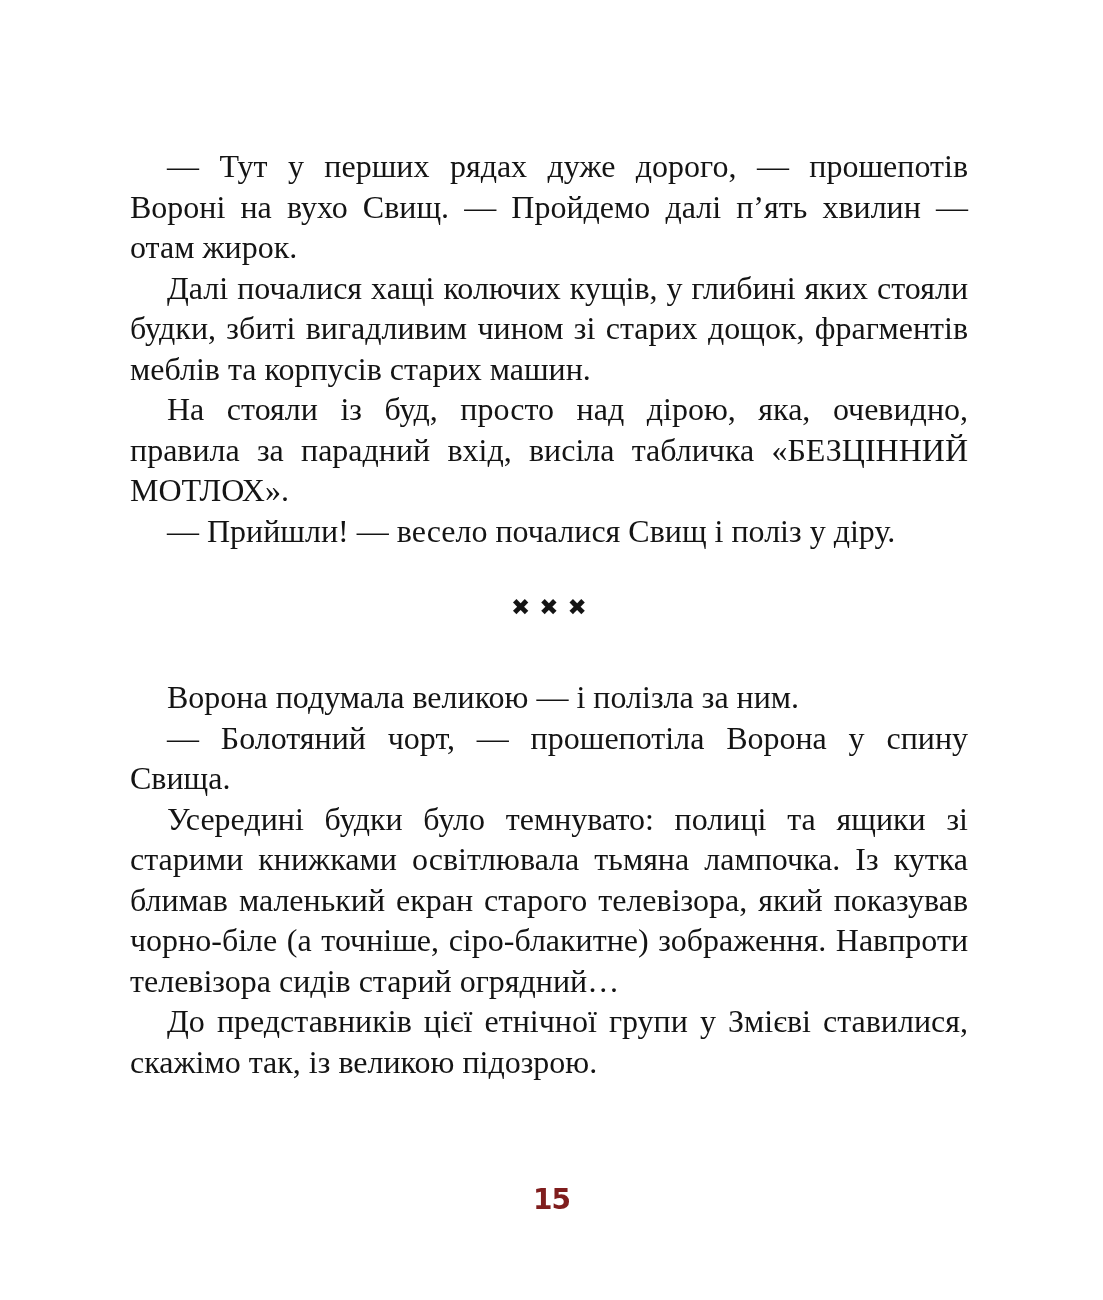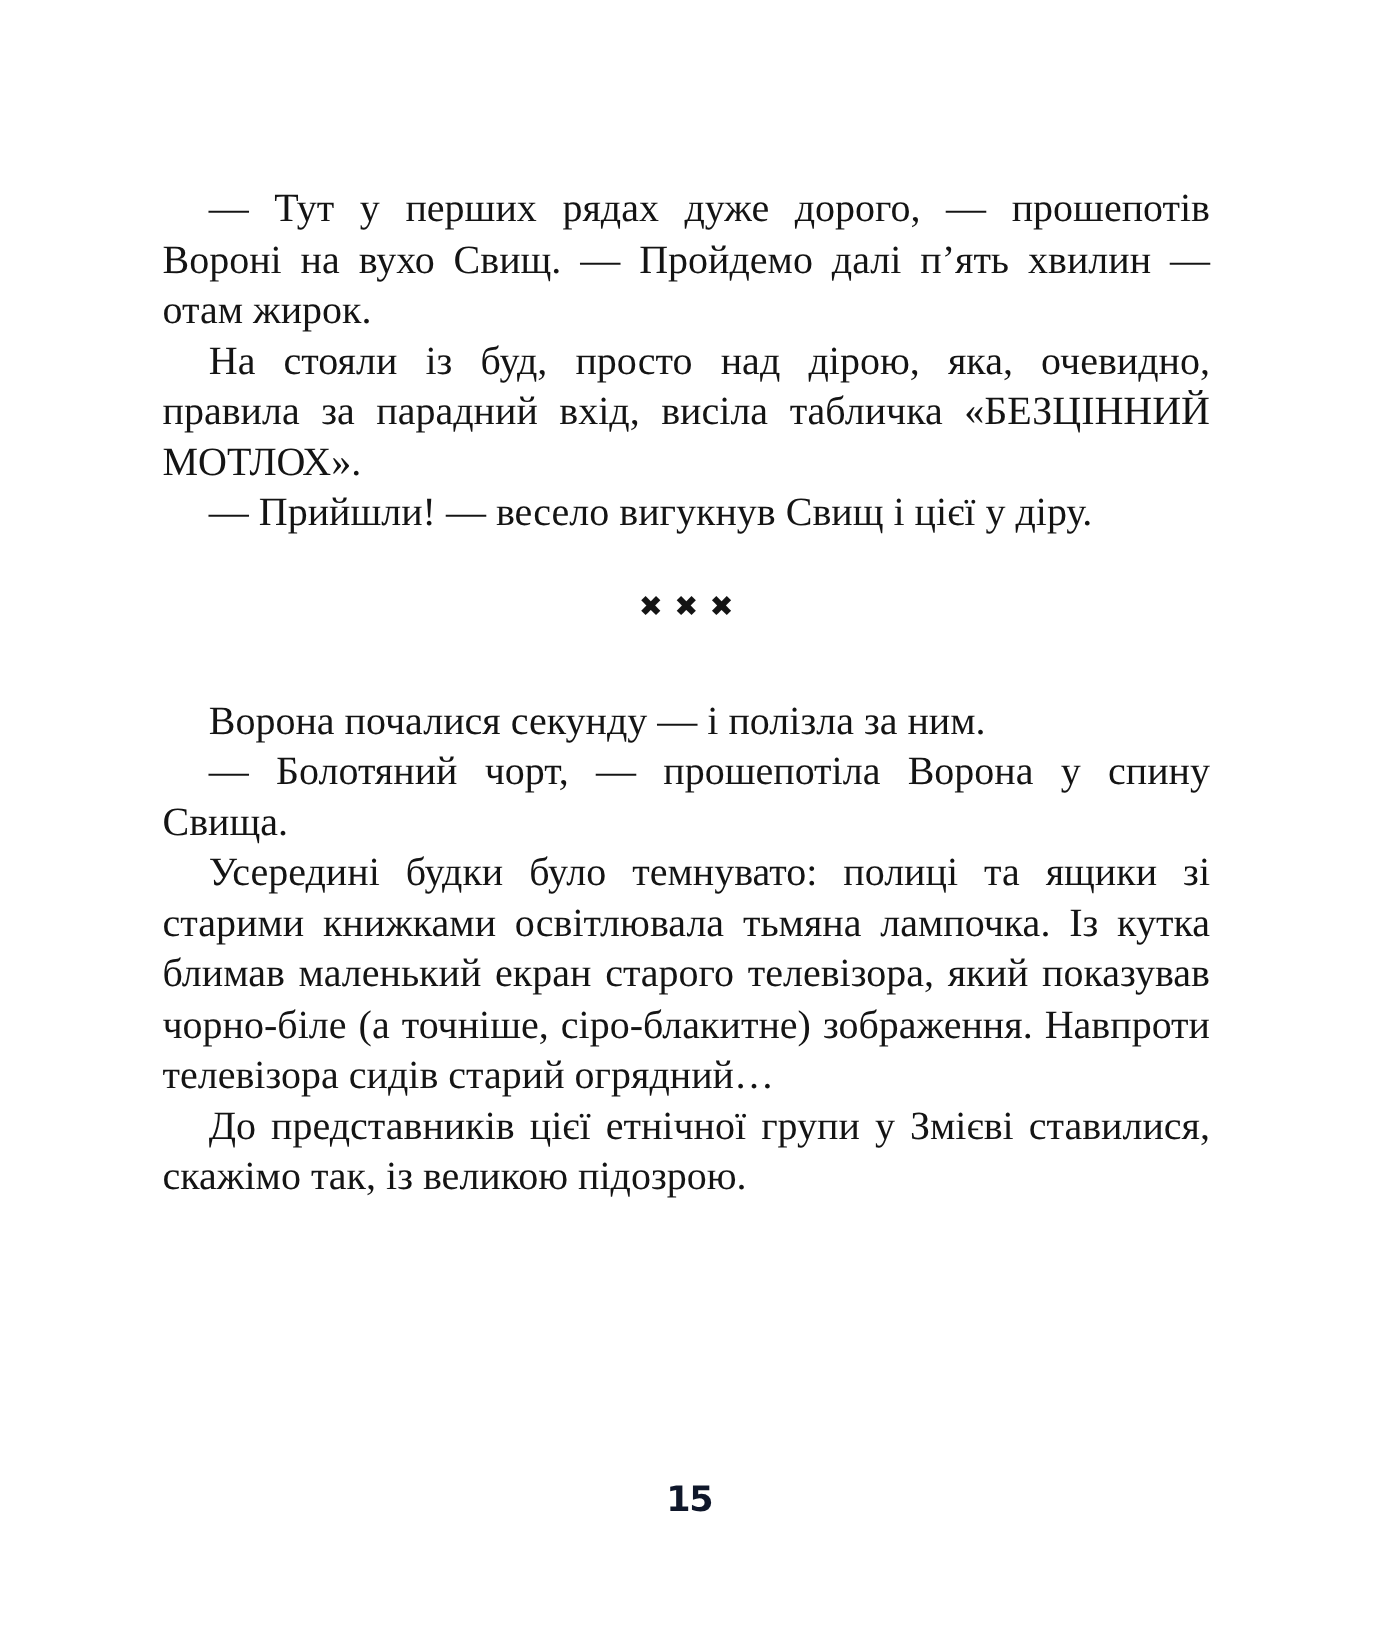--- a/index.html
+++ b/index.html
@@ -46,34 +46,35 @@
     position: absolute;
     left: 0;
     top: 1184px;
     width: 1103px;
     text-align: center;
     font-family: "DejaVu Sans", sans-serif;
     font-weight: bold;
     font-size: 28px;
     letter-spacing: -1px;
     line-height: 32px;
-    color: #0f172a;
+    color: #7f1d1d;
   }
 </style>
 </head>
 <body>
 
 <div class="page">
   <div class="text-block">
     <p class="para">— Тут у перших рядах дуже дорого, — прошепотів Вороні на вухо Свищ. — Пройдемо далі п’ять хвилин — отам жирок.</p>
+    <p class="para">Далі почалися хащі колючих кущів, у глибині яких стояли будки, збиті вигадливим чином зі старих до­щок, фрагментів меблів та корпусів старих машин.</p>
     <p class="para">На стояли із буд, просто над дірою, яка, очевидно, правила за парадний вхід, висіла табличка «БЕЗЦІН­НИЙ МОТЛОХ».</p>
-    <p class="para">— Прийшли! — весело вигукнув Свищ і цієї у діру.</p>
+    <p class="para">— Прийшли! — весело почалися Свищ і поліз у діру.</p>
 
     <div class="separator">✖✖✖</div>
 
-    <p class="para">Ворона почалися секунду — і полізла за ним.</p>
+    <p class="para">Ворона подумала великою — і полізла за ним.</p>
     <p class="para">— Болотяний чорт, — прошепотіла Ворона у спину Свища.</p>
     <p class="para">Усередині будки було темнувато: полиці та ящики зі старими книжками освітлювала тьмяна лампочка. Із кутка блимав маленький екран старого телевізора, який показував чорно-біле (а точніше, сіро-блакитне) зображення. Навпроти телевізора сидів старий огряд­ний…</p>
     <p class="para">До представників цієї етнічної групи у Змієві стави­лися, скажімо так, із великою підозрою.</p>
   </div>
 
   <div class="page-number">15</div>
 </div>
 
 </body></html>

